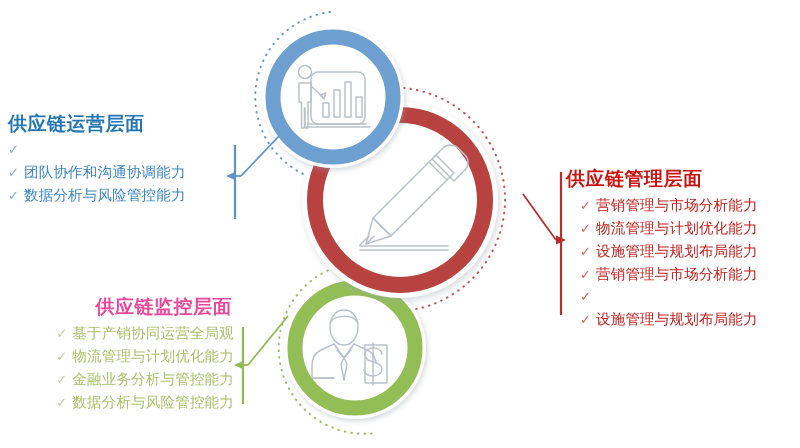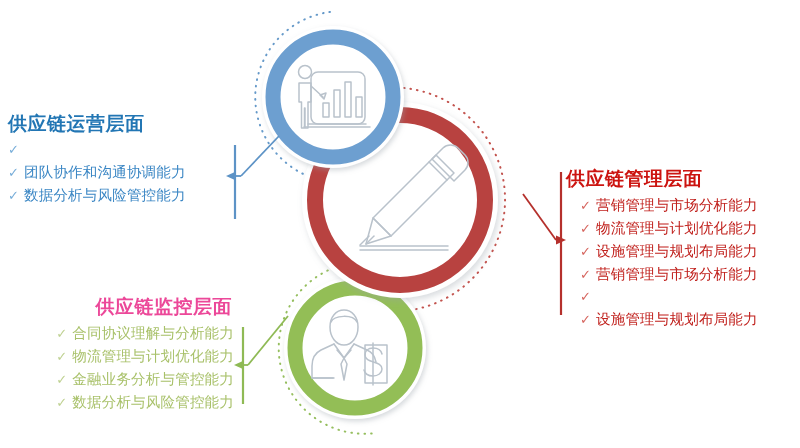--- a/index.html
+++ b/index.html
@@ -242,21 +242,21 @@
         <span class="item-label">设施管理与规划布局能力</span>
       </div>
     </div>
   </div>
 
   <div class="block" id="block-monitoring">
     <div class="block-title">供应链监控层面</div>
     <div class="items">
       <div class="item">
         <span class="tick">✓</span>
-        <span class="item-label">合同协议理解与分析能力</span>
+        <span class="item-label">基于产销协同运营全局观</span>
       </div>
       <div class="item">
         <span class="tick">✓</span>
         <span class="item-label">物流管理与计划优化能力</span>
       </div>
       <div class="item">
         <span class="tick">✓</span>
         <span class="item-label">金融业务分析与管控能力</span>
       </div>
       <div class="item">

